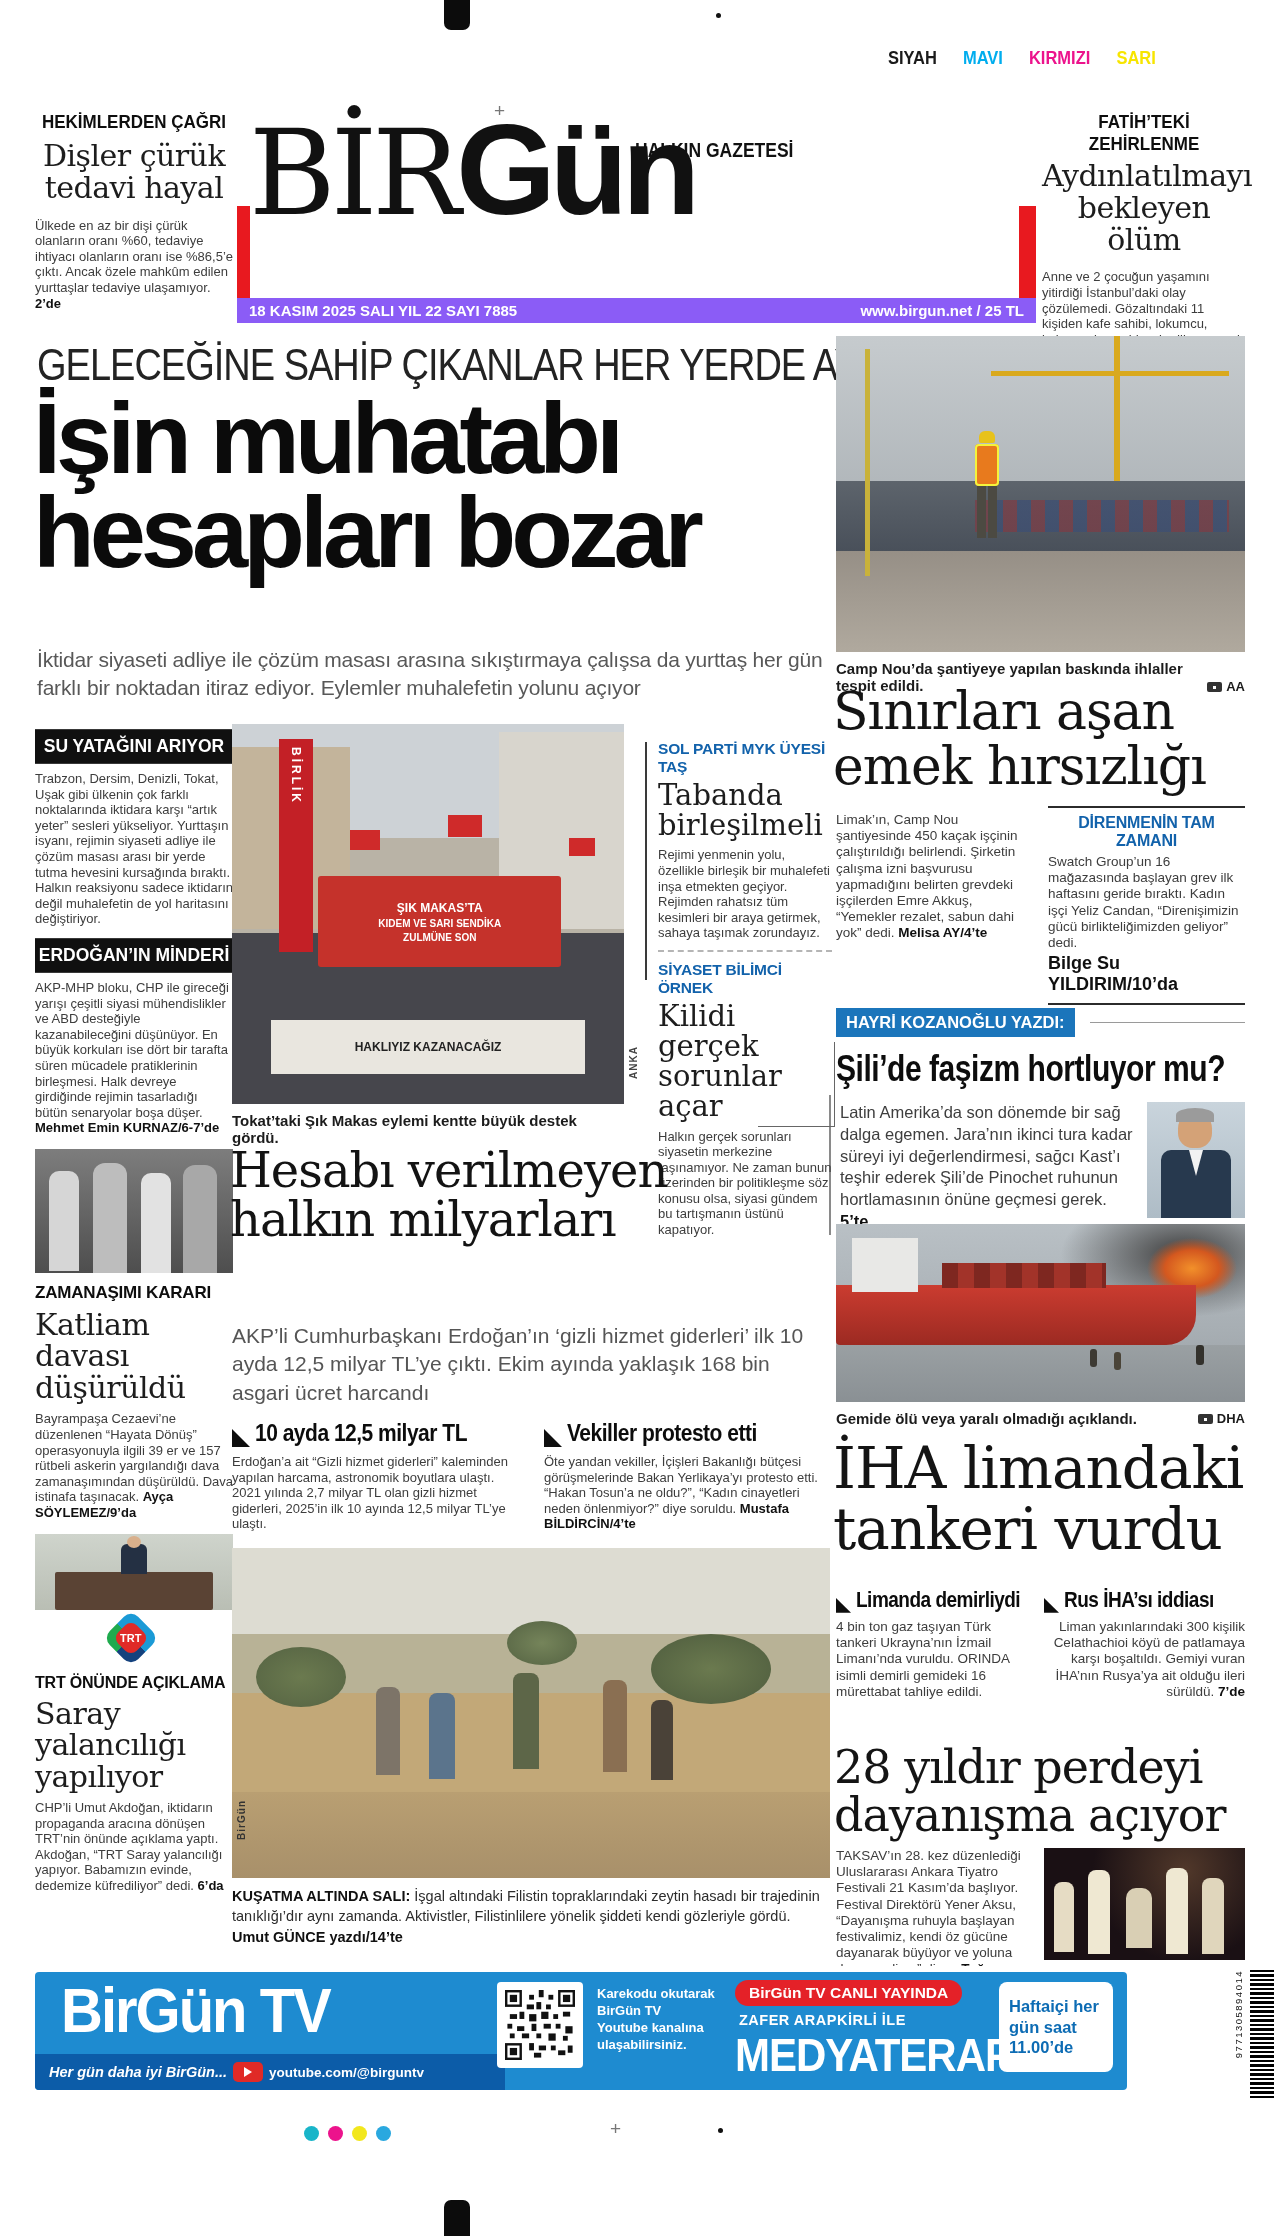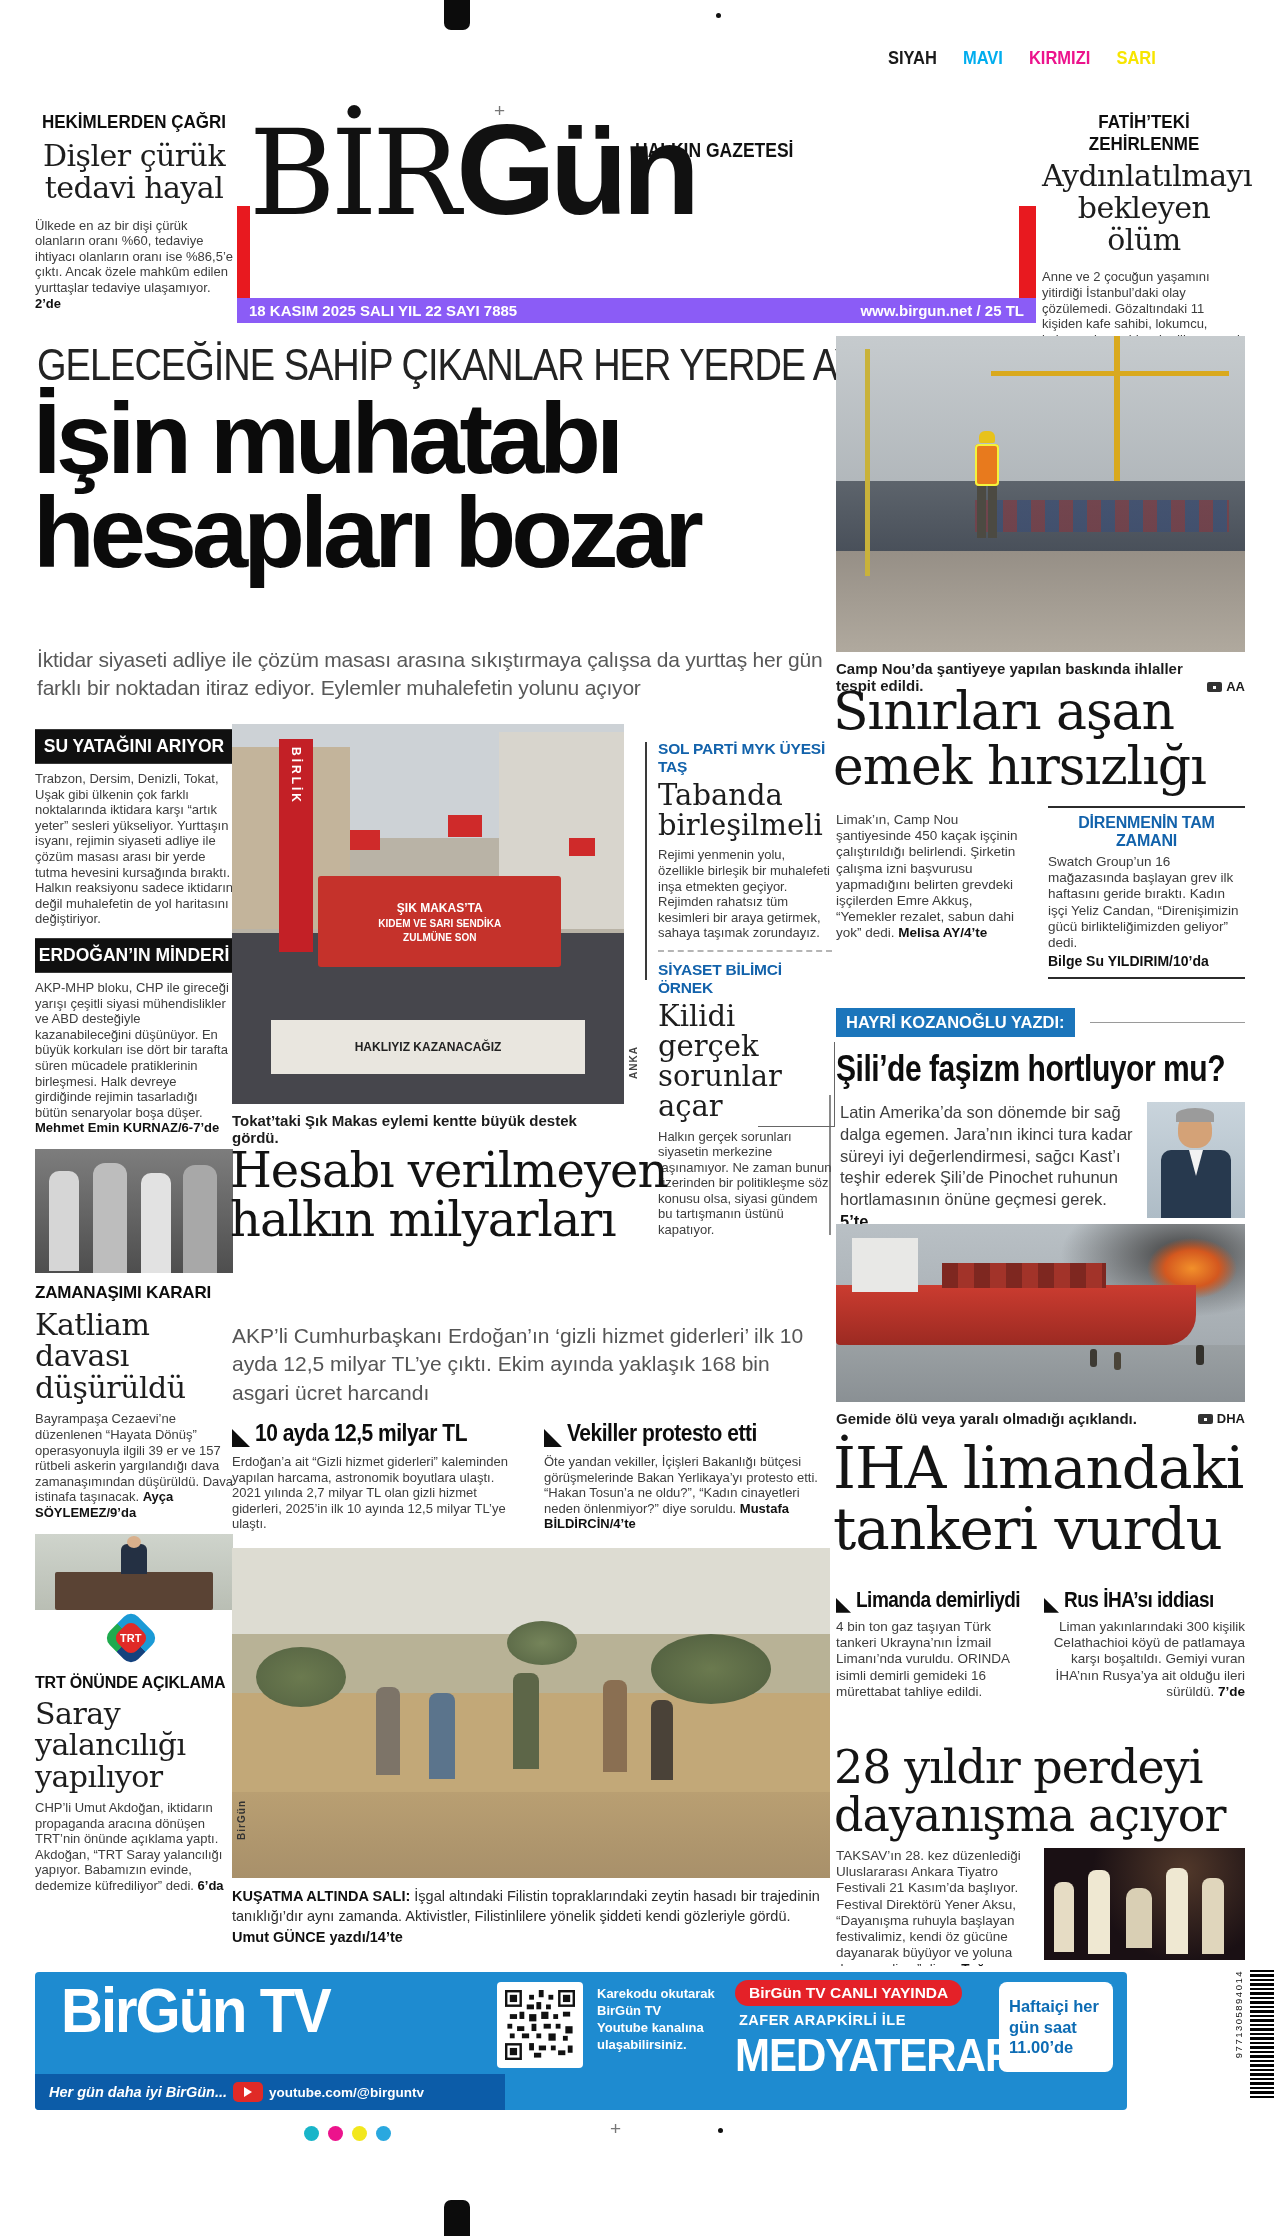--- a/index.html
+++ b/index.html
@@ -113,21 +113,21 @@
       </span>
   </div>
   <div class="abs serif pre" style="left:833px;top:684px;width:414px;font-size:52px;line-height:1.06;letter-spacing:-1px;color:#141414;">Sınırları aşan
 emek hırsızlığı</div>
   <div class="abs body-md" style="left:836px;top:812px;width:196px;">
     <span>Limak’ın, Camp Nou şantiyesinde 450 kaçak işçinin çalıştırıldığı belirlendi. Şirketin çalışma izni başvurusu yapmadığını belirten grevdeki işçilerden Emre Akkuş, “Yemekler rezalet, sabun dahi yok” dedi. </span><span class="byline">Melisa AY/4’te</span>
   </div>
   <div class="abs" style="left:1048px;top:806px;width:197px;border-top:2px solid #2b2b2b;border-bottom:2px solid #2b2b2b;padding:6px 0 8px 0;">
     <div class="blue-kicker" style="text-align:center;">DİRENMENİN TAM ZAMANI</div>
     <div class="body-md" style="margin-top:4px;">Swatch Group’un 16 mağazasında başlayan grev ilk haftasını geride bıraktı. Kadın işçi Yeliz Candan, “Direnişimizin gücü birlikteliğimizden geliyor” dedi.</div>
-    <div class="byline" style="font-size:14px;margin-top:2px;">Bilge Su YILDIRIM/10’da</div>
+    <div class="byline" style="font-size:18px;margin-top:2px;">Bilge Su YILDIRIM/10’da</div>
   </div>
 
   <div class="abs" style="left:836px;top:1008px;background:#1b75bb;color:#fff;font-weight:800;font-size:16.5px;padding:5px 10px;">HAYRİ KOZANOĞLU  YAZDI:</div>
   <div class="rule" style="left:1090px;top:1022px;width:155px;height:1px;background:#9a9a9a;"></div>
   <div class="abs" style="left:836px;top:1048px;width:420px;font-size:31px;font-weight:800;letter-spacing:-0.5px;transform:scale(0.97,1.18);transform-origin:left top;color:#0d0d0d;">Şili’de faşizm hortluyor mu?</div>
   <div class="rule" style="left:829px;top:1095px;width:2px;height:140px;background:#8a8a8a;"></div>
   <div class="abs" style="left:840px;top:1102px;width:405px;">
     <div class="photo" style="position:relative;float:right;width:98px;height:116px;margin-left:8px;background:linear-gradient(#c9d4dc,#aebcc6);">
       <div style="position:absolute;left:31px;top:10px;width:34px;height:36px;border-radius:46% 46% 42% 42%;background:#d4a277;"></div>
       <div style="position:absolute;left:29px;top:6px;width:38px;height:14px;border-radius:50% 50% 0 0;background:#9b9b9b;"></div>
@@ -297,21 +297,21 @@
     <span>TAKSAV’ın 28. kez düzenlediği Uluslararası Ankara Tiyatro Festivali 21 Kasım’da başlıyor. Festival Direktörü Yener Aksu, “Dayanışma ruhuyla başlayan festivalimiz, kendi öz gücüne dayanarak büyüyor ve yoluna devam ediyor” diyor. </span><span class="byline">Tuğçe ÇELİK/13’te</span>
   </div>
   <div class="photo" style="left:1044px;top:1848px;width:201px;height:112px;background:radial-gradient(circle at 70% 20%,#51382a,#1a1014 55%);">
     <div class="figure" style="left:10px;top:34px;width:20px;height:70px;background:#e6dcc4;border-radius:8px 8px 0 0;"></div>
     <div class="figure" style="left:44px;top:22px;width:22px;height:84px;background:#efe8d2;border-radius:8px 8px 0 0;"></div>
     <div class="figure" style="left:82px;top:40px;width:26px;height:60px;background:#d9cfb4;border-radius:10px 10px 0 0;"></div>
     <div class="figure" style="left:122px;top:20px;width:22px;height:86px;background:#efe8d2;border-radius:8px 8px 0 0;"></div>
     <div class="figure" style="left:158px;top:30px;width:22px;height:76px;background:#e0d6bc;border-radius:8px 8px 0 0;"></div>
   </div>
 
-  <div class="tvbanner" style="left:35px;top:1972px;width:1092px;height:138px;">
+  <div class="tvbanner" style="left:35px;top:1972px;width:1092px;height:118px;">
     <div style="position:absolute;left:26px;top:2px;color:#fff;font-weight:800;font-size:58px;letter-spacing:-2px;transform:scaleY(1.08);transform-origin:left top;">BirGün TV</div>
     <div style="position:absolute;left:0;bottom:0;width:470px;height:36px;background:#0c5ca8;border-radius:0 0 0 4px;display:flex;align-items:center;padding:0 14px;box-sizing:border-box;">
       <span style="color:#fff;font-style:italic;font-weight:700;font-size:14.5px;">Her gün daha iyi BirGün...</span>
       <span class="yt-badge"></span>
       <span style="color:#fff;font-weight:700;font-size:13.5px;">youtube.com/@birguntv</span>
     </div>
 
     <div style="position:absolute;left:462px;top:10px;width:86px;height:86px;background:#fff;border-radius:4px;display:flex;align-items:center;justify-content:center;">
       <svg width="70" height="70" viewBox="0 0 29 29">
         <rect width="29" height="29" fill="#fff"></rect>

